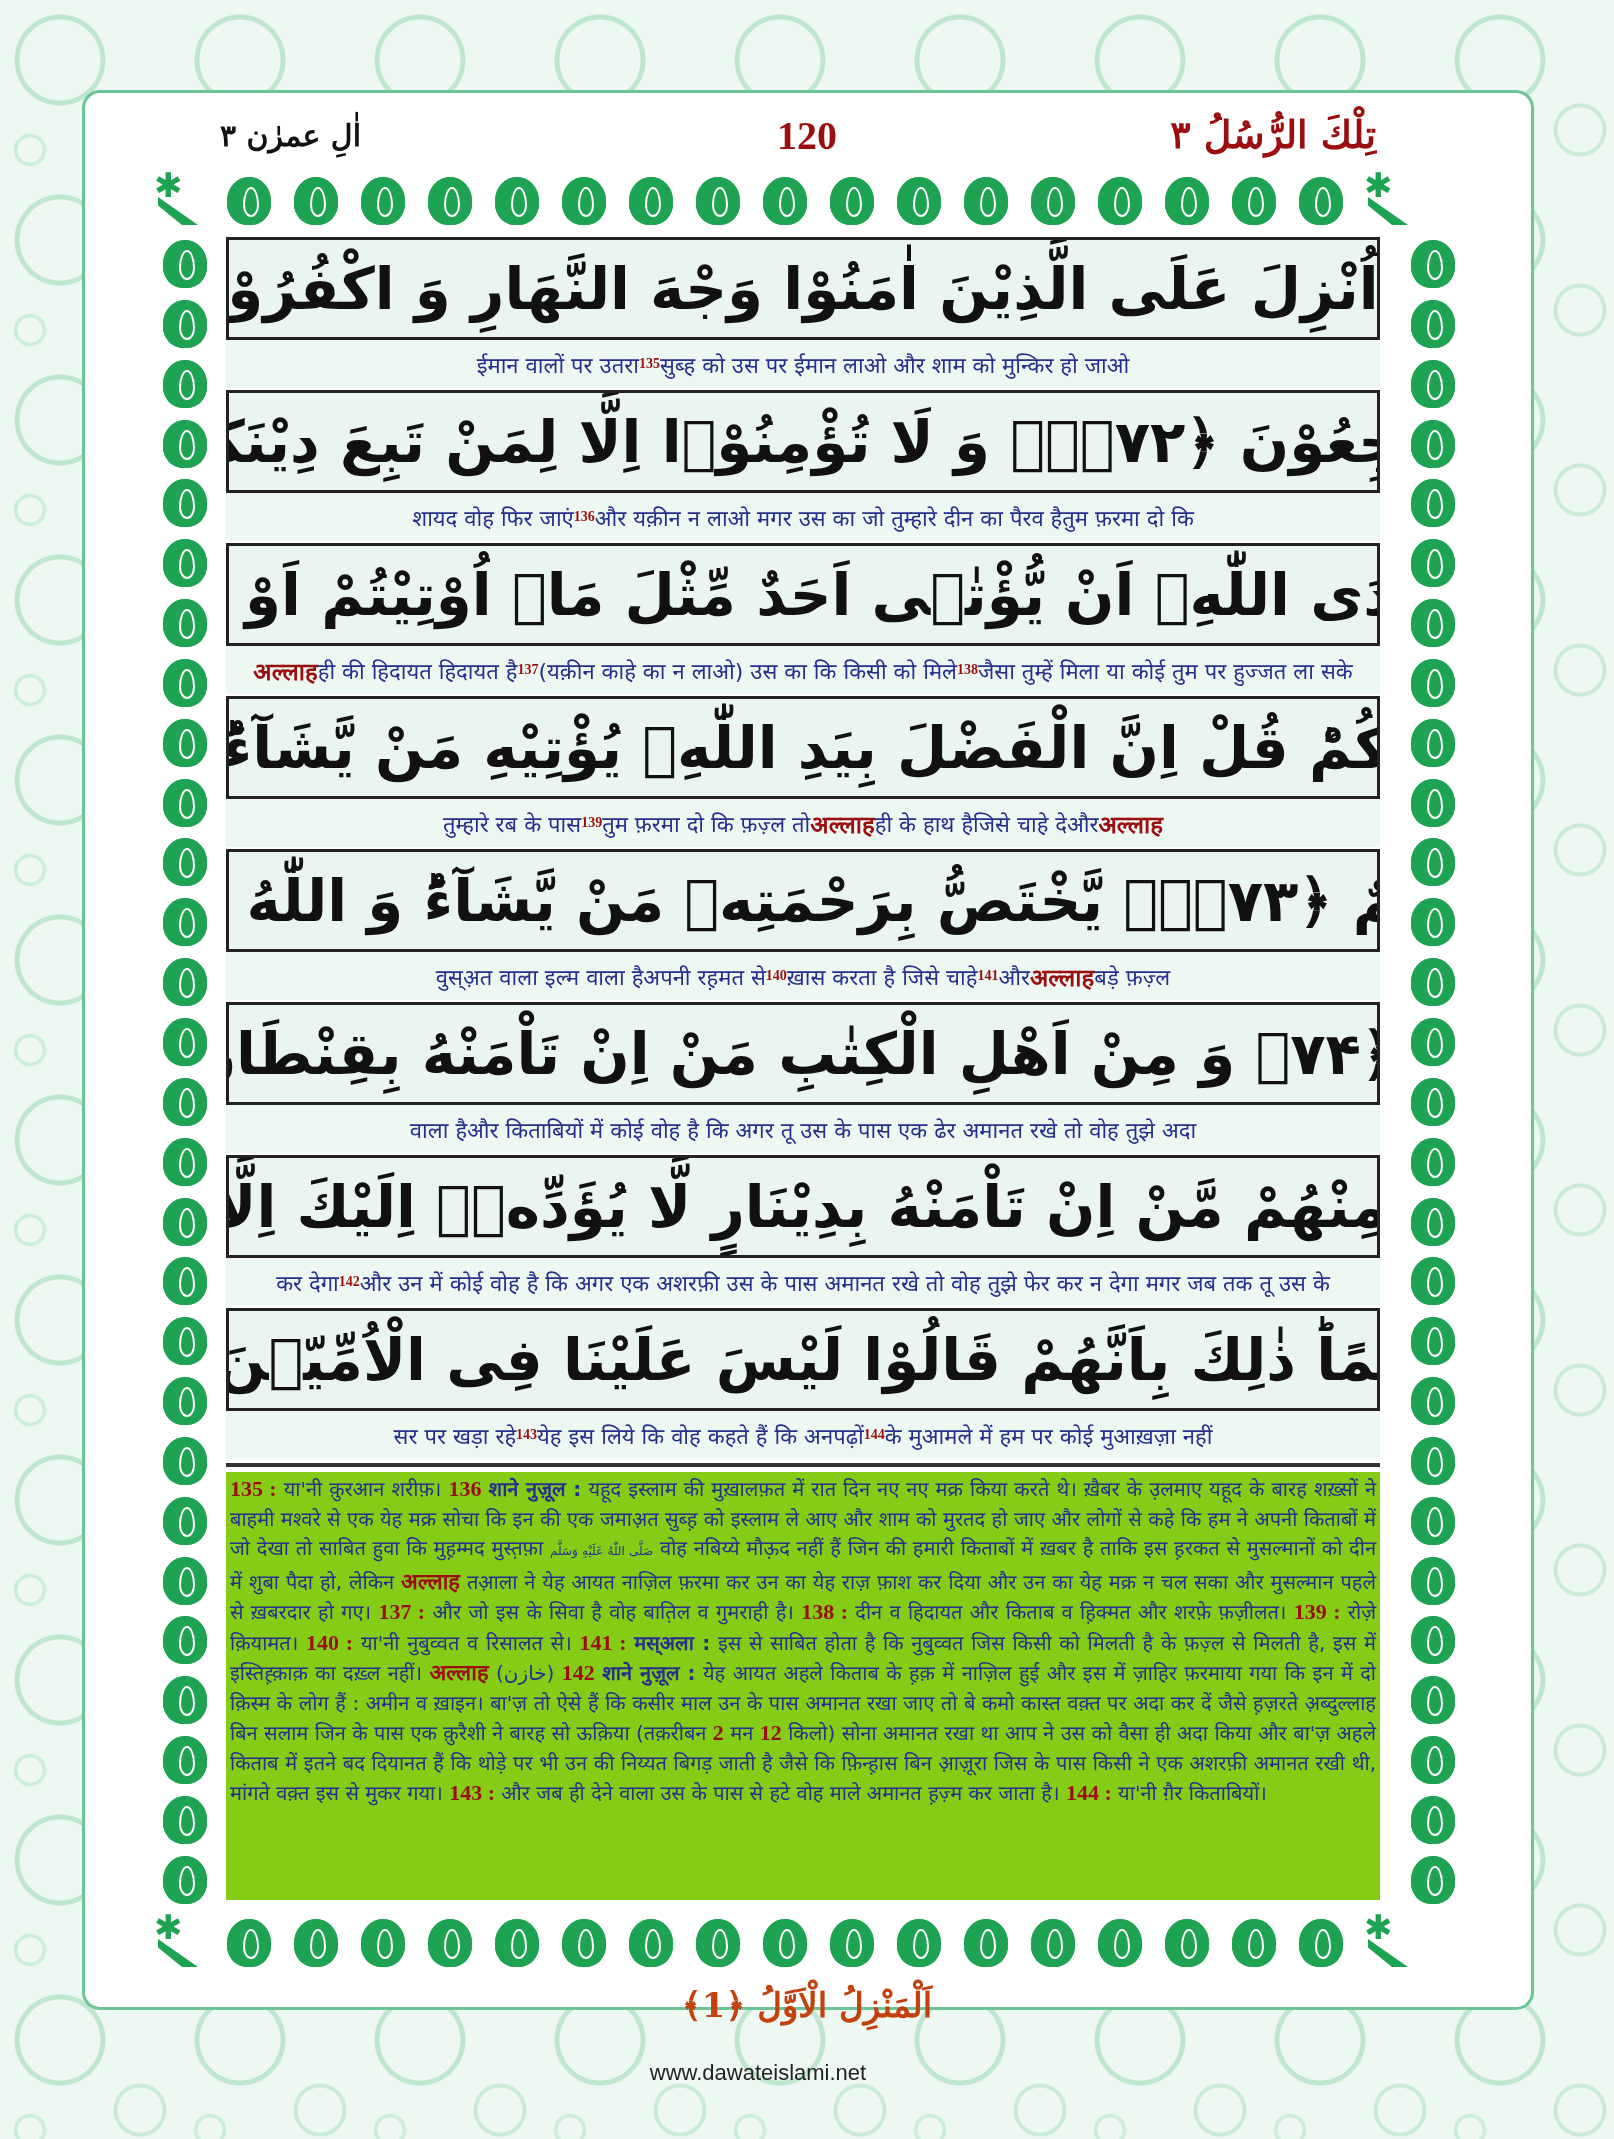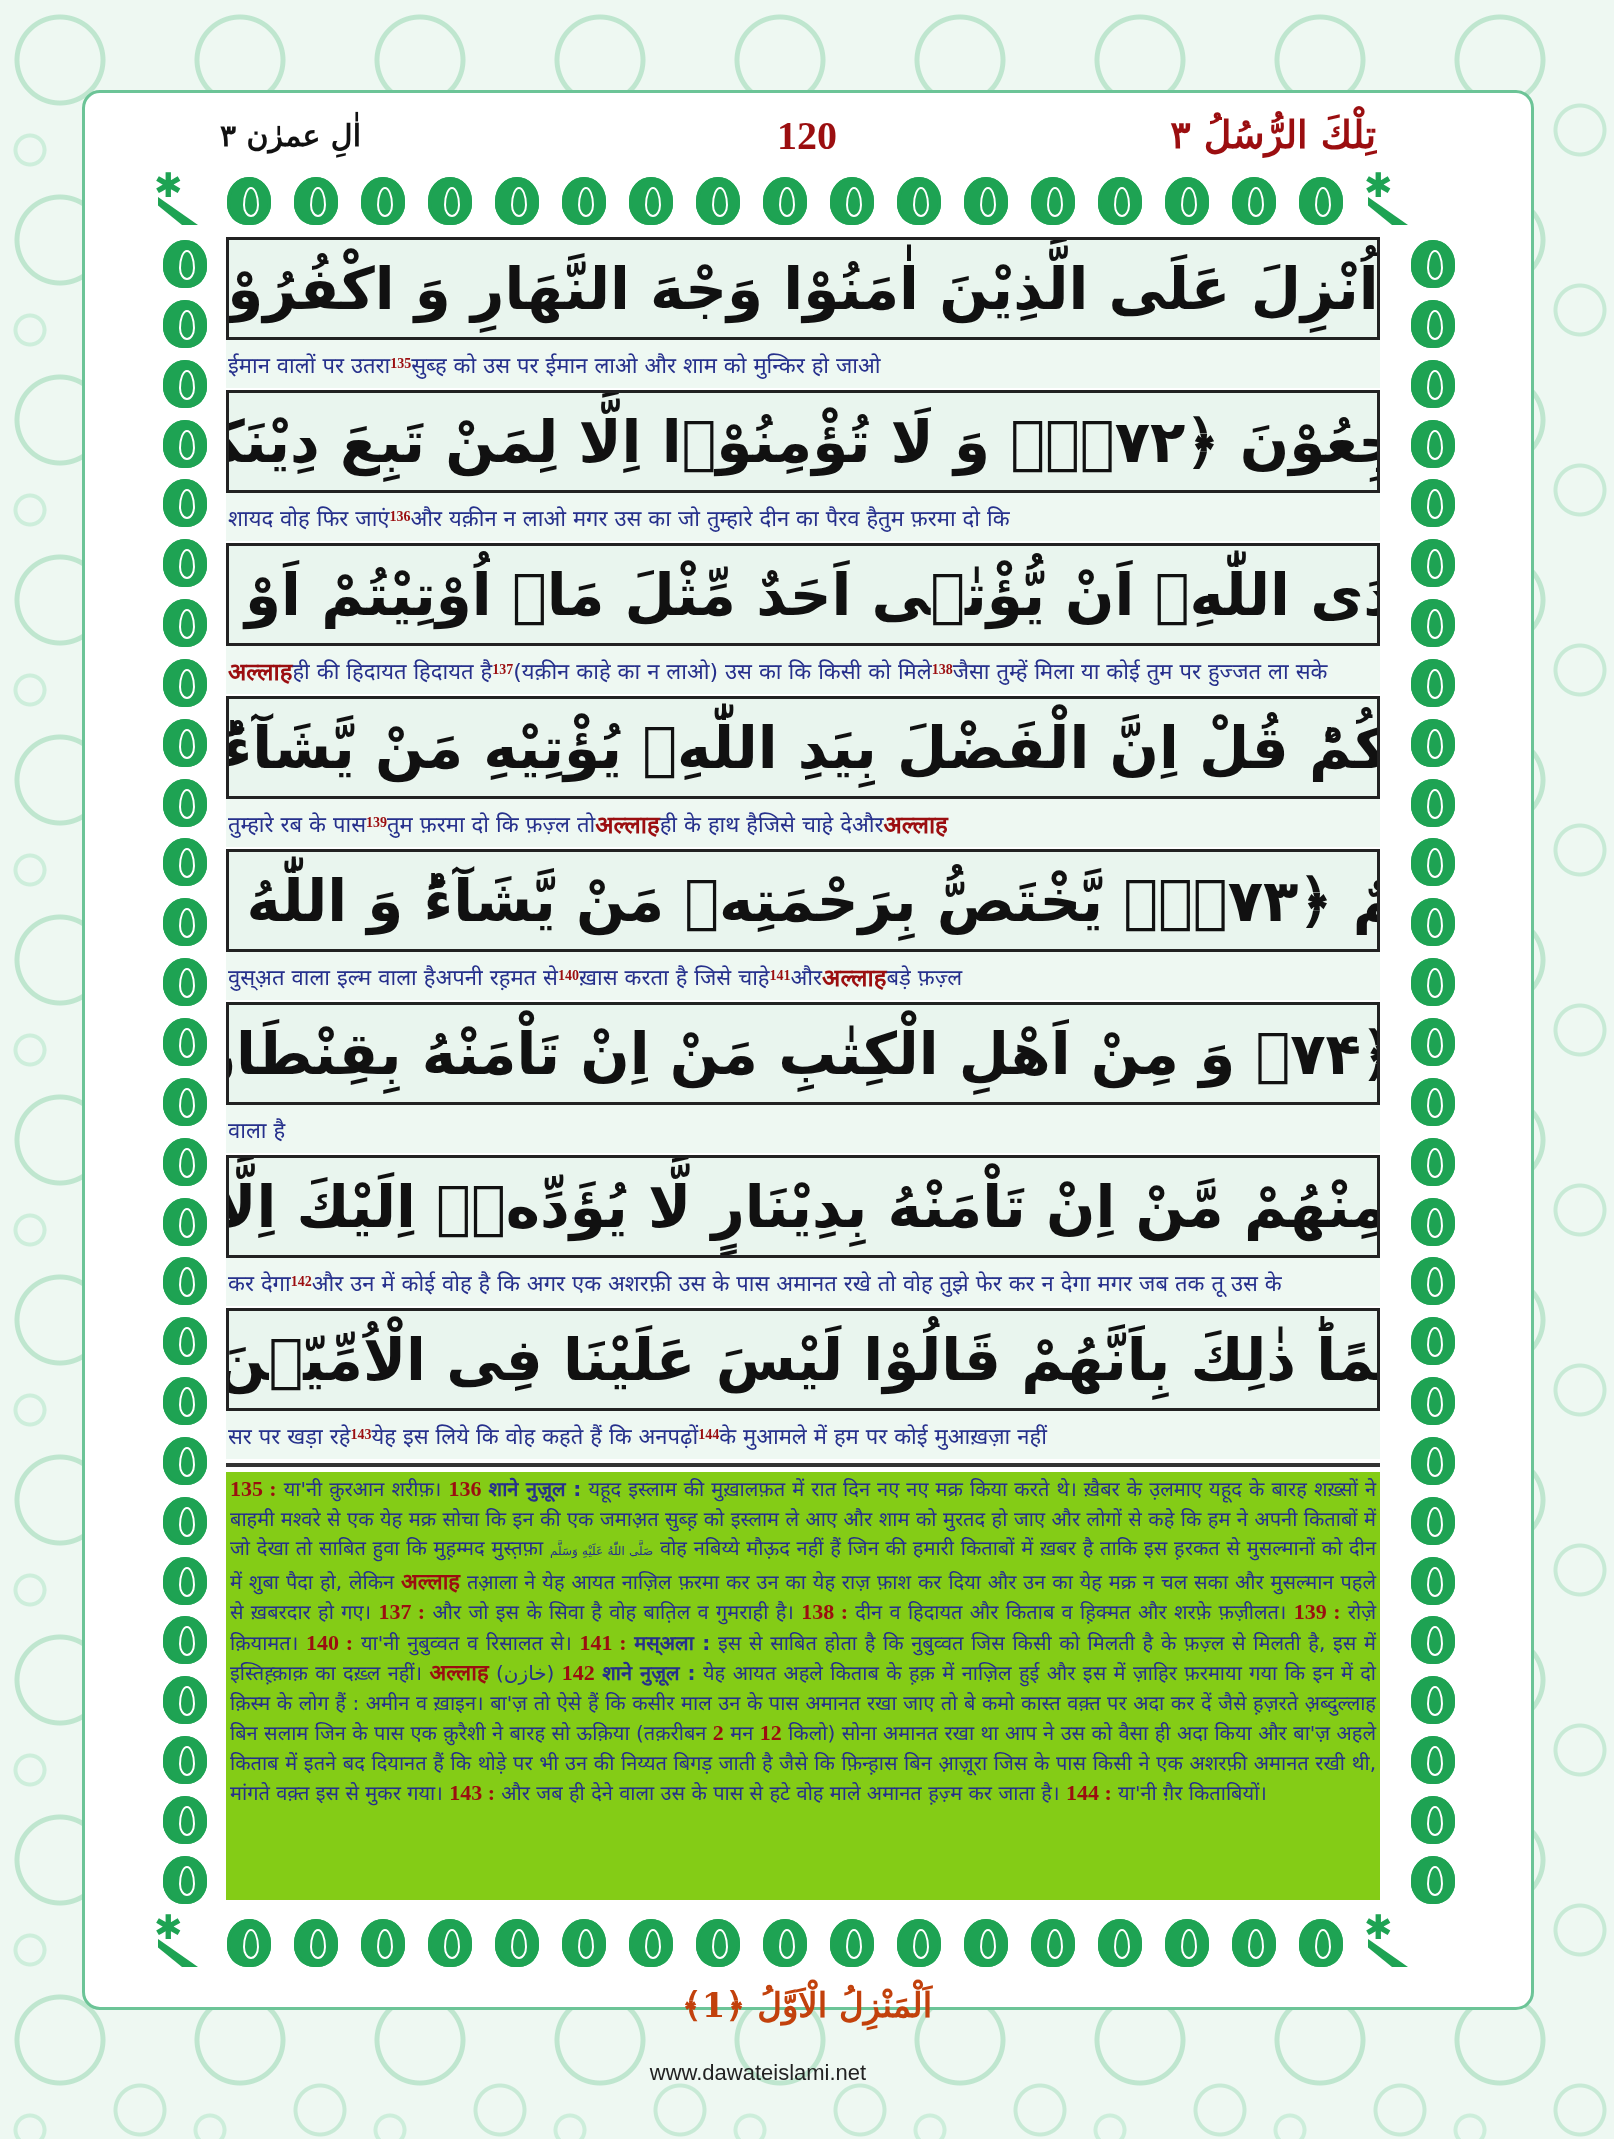--- a/index.html
+++ b/index.html
@@ -57,21 +57,21 @@
 
   .content { position:absolute; left:226px; top:237px; width:1154px; }
   .ayah-box {
     height:103px; border:3px solid #222; background:#e9f5ee; box-sizing:border-box;
     display:flex; align-items:center; justify-content:center;
     font-family:"DejaVu Sans", sans-serif; font-size:58px; font-weight:bold; color:#111;
     direction:rtl; white-space:nowrap; overflow:hidden; letter-spacing:0;
     box-shadow: 0 1px 0 #999;
   }
   .trans-line {
-    height:48px; display:flex; align-items:center; justify-content:flex-start;
+    height:48px; display:flex; align-items:center; justify-content:center;
     font-family:"DejaVu Sans", sans-serif; font-size:22px; color:#26308c;
     white-space:nowrap; overflow:hidden; padding:0 2px; background:#eef8f2;
   }
   .trans-line .seg { display:inline-block; }
   .fn { color:#9b0e10; font-weight:bold; font-size:14px; vertical-align:super; font-family:"Liberation Serif", serif; }
   .allah { color:#9b0e10; font-weight:bold; font-size:24px; }
   .row { margin-bottom:2px; }
 
   .divider { position:absolute; left:226px; top:1463px; width:1154px; height:4px; background:#333; }
   .notes {
@@ -260,20 +260,21 @@
         <span class="fn">141</span>
         <span class="seg">और</span>
         <span class="allah">अल्लाह</span>
         <span class="seg">बड़े फ़ज़्ल</span>
       </div>
     </div>
     <div class="row">
       <div class="ayah-box">الْعَظِیْمِ ﴿۷۴﴾ وَ مِنْ اَهْلِ الْكِتٰبِ مَنْ اِنْ تَاْمَنْهُ بِقِنْطَارٍ یُّؤَدِّهٖۤ</div>
       <div class="trans-line">
         <span class="seg">वाला है</span>
+        <span class="seg">और किताबियों में कोई वोह है कि अगर तू उस के पास एक ढेर अमानत रखे तो वोह तुझे अदा</span>
       </div>
     </div>
     <div class="row">
       <div class="ayah-box">اِلَیْكَۚ وَ مِنْهُمْ مَّنْ اِنْ تَاْمَنْهُ بِدِیْنَارٍ لَّا یُؤَدِّهٖۤ اِلَیْكَ اِلَّا مَا دُمْتَ</div>
       <div class="trans-line">
         <span class="seg">कर देगा</span>
         <span class="fn">142</span>
         <span class="seg">और उन में कोई वोह है कि अगर एक अशरफ़ी उस के पास अमानत रखे तो वोह तुझे फेर कर न देगा मगर जब तक तू उस के</span>
       </div>
     </div>

